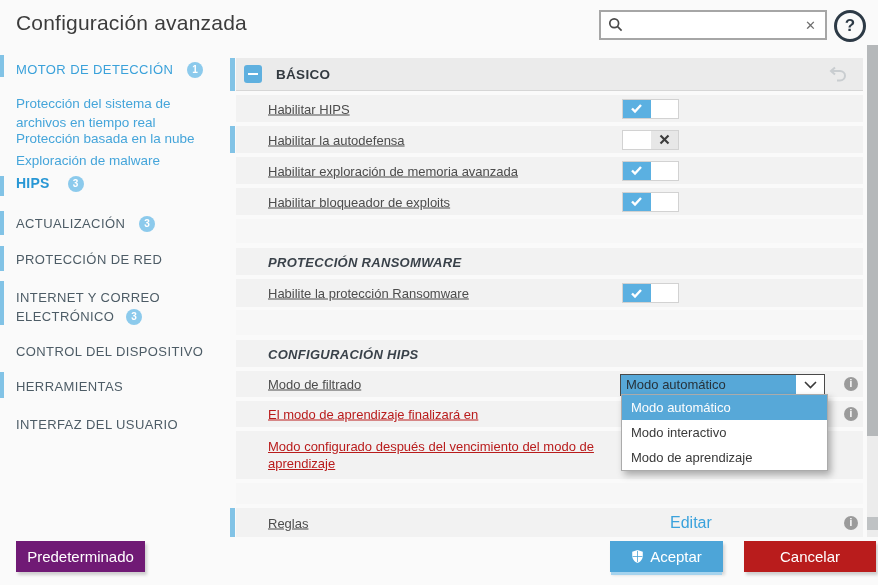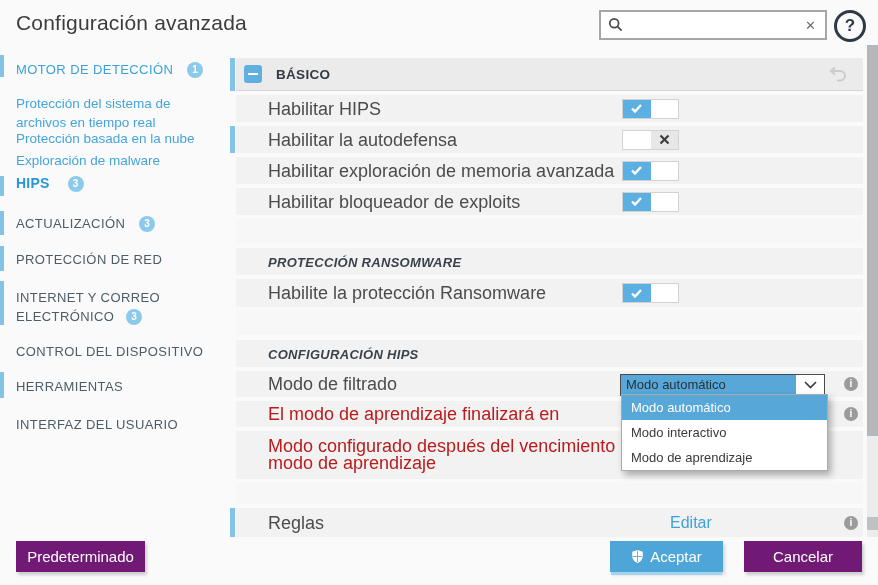--- a/index.html
+++ b/index.html
@@ -32,21 +32,21 @@
   .badge { display:inline-block; width:16px; height:16px; border-radius:50%; background:#8ccaec;
     color:#fff; font-size:10px; font-weight:bold; text-align:center; line-height:16px; vertical-align:1px; }
   .wrap2 { max-width:182px; line-height:19px; }
   .wrap3 { max-width:190px; line-height:19px; }
 
   
   .row { left:236px; width:627px; background:#f2f2f2; }
   .row.hdr { background:#ebebeb; border-bottom:1px solid #d6d6d6; }
   .row.filler { background:#f7f7f7; }
   .rowlbl { position:absolute; left:32px; top:50%; transform:translateY(-50%);
-    font-size:18px; color:#4c4c4c; white-space:nowrap; }
+    font-size:13px; color:#4c4c4c; white-space:nowrap;text-decoration:underline; }
   .rowlbl.two { white-space:normal; width:390px; line-height:17px; }
   .rowlbl.dis { color:#b91c1c; }
   .sechdr { position:absolute; left:32px; top:50%; transform:translateY(-50%);
     font-size:13px; font-weight:bold; color:#3a424a; letter-spacing:.3px;font-style:italic; }
   .cbar { left:230px; width:5px; background:#82c3e6; }
 
   .minusbox { position:absolute; left:8px; top:7px; width:18px; height:18px; background:#5fb0df;
     border-radius:3px; cursor:pointer; }
   .minusbox i { position:absolute; left:4px; top:8px; width:10px; height:2px; background:#fff; }
   .basictxt { position:absolute; left:40px; top:50%; transform:translateY(-50%);
@@ -85,21 +85,21 @@
   .sc-thumb { left:867px; top:45px; width:11px; height:391px; background:#b5b8ba; cursor:pointer; }
   .sc-cap { left:867px; top:517px; width:11px; height:13px; background:#bfc2c4; }
 
   
   .btn { border:none; color:#fff; font-size:15px; font-family:inherit; cursor:pointer;
     box-shadow:2px 3px 3px rgba(0,0,0,.18); }
   .btn-default { left:16px; top:541px; width:129px; height:31px; background:#701a75; }
   .btn-ok { left:610px; top:541px; width:113px; height:31px; background:#4da5d8;
     display:flex; align-items:center; justify-content:center; gap:6px;
     box-shadow:0 4px 0 -1px #a5d3ee, 2px 3px 3px rgba(0,0,0,.15); }
-  .btn-cancel { left:744px; top:541px; width:118px; height:31px; background:#701a75; }
+  .btn-cancel { left:744px; top:541px; width:132px; height:31px; background:#b91c1c; }
 </style>
 </head>
 <body>
 
 <div class="abs title">Configuración avanzada</div>
 
 <div class="abs searchbox">
   <span class="search-ico">
     <svg width="16" height="16" viewBox="0 0 16 16">
         <circle cx="6.2" cy="6.2" r="4.4" fill="none" stroke="#4a4a4a" stroke-width="1.7"></circle>

